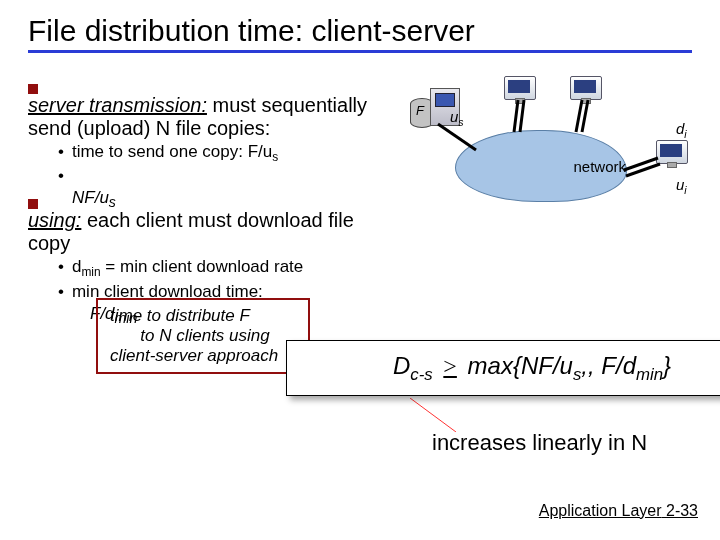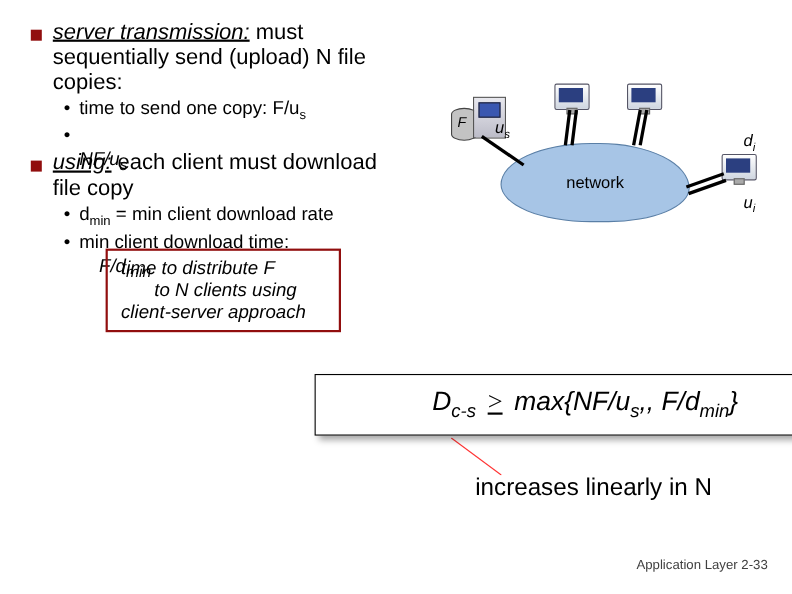--- a/index.html
+++ b/index.html
@@ -30,20 +30,21 @@
     width: 100%;
   }
   .content { position: relative; }
   .left-col { width: 340px; }
   .bullet-main {
     display: flex;
     align-items: flex-start;
     margin: 4px 0 2px 0;
     font-size: 20px;
     color: #000;
+    flex-direction: column;
   }
   .bullet-main .sq {
     width: 10px; height: 10px; background:#910e0e;
     margin: 9px 10px 0 0; flex: 0 0 auto;
   }
   .bullet-sub {
     display: flex;
     align-items: flex-start;
     margin: 2px 0;
     padding-left: 30px;
@@ -109,37 +110,38 @@
   .annot-line {
     position: absolute;
     left: 410px;
     top: 398px;
     width: 46px;
     height: 34px;
   }
   .footer {
     position: absolute;
     right: 22px; bottom: 20px;
-    font-size: 12px;
-    color: #404040;
+    font-size: 16px;
+    color: #000000;
+    text-decoration: underline;
   }
   
   .diagram {
     position: absolute;
     left: 380px; top: 80px;
     width: 320px; height: 160px;
   }
   .cloud {
     position: absolute;
     left: 75px; top: 50px;
     width: 170px; height: 70px;
     background: #a7c5e6;
     border: 1px solid #5a7fa6;
     border-radius: 50% 50% 45% 50% / 55% 60% 45% 50%;
-    display: flex; align-items: center; justify-content: center;
+    display: flex; align-items: center; justify-content: flex-end;
     font-size: 15px;
     color: #000;
   }
   .server {
     position: absolute;
     left: 28px; top: 8px;
   }
   .srv-box {
     width: 28px; height: 36px;
     background: linear-gradient(#e8e8ee,#bcbcc8);
@@ -185,20 +187,21 @@
   .c3 { position:absolute; left:276px; top:60px; }
   
   .lbl { position:absolute; font-size:15px; font-style:italic; }
   .sub { font-size:0.7em; vertical-align: sub; }
 </style>
 </head>
 <body>
 
 <div class="slide">
 
+  <h1 class="title">File distribution time: client-server</h1>
 
   <div class="content">
     <div class="left-col">
 
       <div class="bullet-main">
         <span class="sq"></span>
         <span>
           <span class="ital-under">server transmission:</span><span> must sequentially send (upload) N file copies:</span>
         </span>
       </div>

